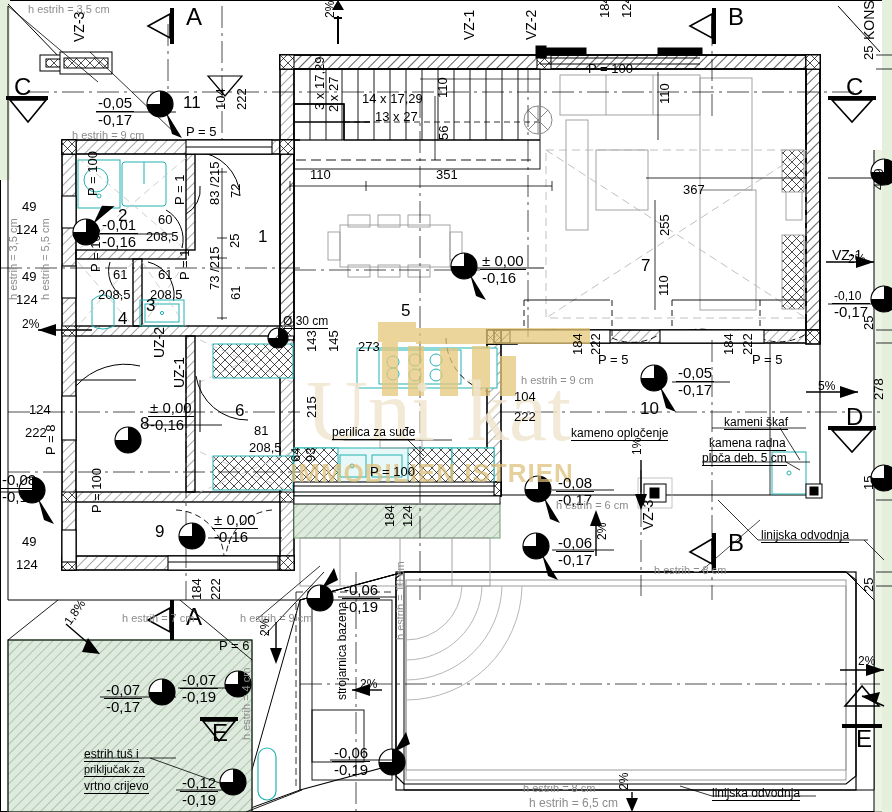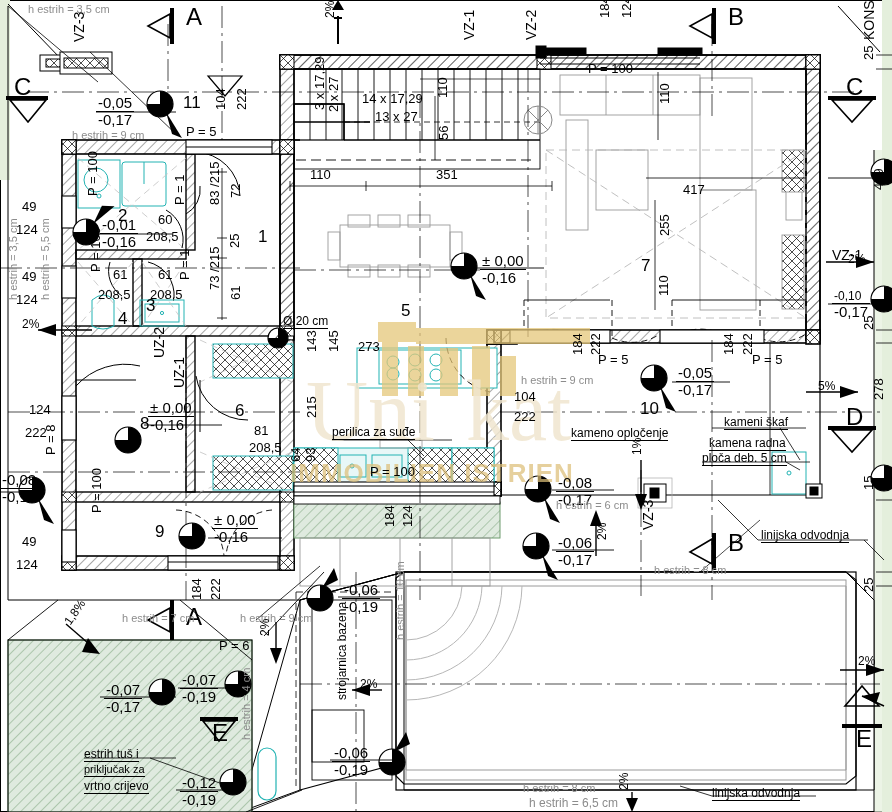--- a/index.html
+++ b/index.html
@@ -739,32 +739,32 @@
       <div class="txt lbl-sm" style="left: 571px; top: 427px; font-size: 12px; border-bottom: 1px solid rgb(0, 0, 0);">kameno opločenje</div>
       <div class="txt lbl-sm" style="left: 724px; top: 416px; font-size: 12px; border-bottom: 1px solid rgb(0, 0, 0);">kameni škaf</div>
       <div class="txt lbl-sm" style="left: 709px; top: 437px; font-size: 12px; border-bottom: 1px solid rgb(0, 0, 0);">kamena radna</div>
       <div class="txt lbl-sm" style="left: 702px; top: 452px; font-size: 12px; border-bottom: 1px solid rgb(0, 0, 0);">ploča deb. 5 cm</div>
       <div class="txt lbl-sm" style="left: 761px; top: 529px; font-size: 12px; border-bottom: 1px solid rgb(0, 0, 0);">linijska odvodnja</div>
       <div class="txt lbl-sm" style="left: 712px; top: 787px; font-size: 12px; border-bottom: 1px solid rgb(0, 0, 0);">linijska odvodnja</div>
       <div class="txt lbl-sm" style="left: 84px; top: 748px; font-size: 12px; border-bottom: 1px solid rgb(0, 0, 0);">estrih tuš i</div>
       <div class="txt lbl-sm" style="left: 84px; top: 764px; font-size: 11px; border-bottom: 1px solid rgb(0, 0, 0);">priključak za</div>
       <div class="txt lbl-sm" style="left: 84px; top: 780px; font-size: 12px; border-bottom: 1px solid rgb(0, 0, 0);">vrtno crijevo</div>
       <div class="txt lbl-sm" style="left: 336px; top: 700px; transform-origin: 0px 0px; transform: rotate(-90deg);;font-size:12px;">strojarnica bazena</div>
-      <div class="txt lbl-sm" style="left: 283px; top: 315px; font-size: 12px; border-bottom: 1px solid rgb(0, 0, 0);">Ø 20 cm</div>
+      <div class="txt lbl-sm" style="left: 283px; top: 315px; font-size: 12px; border-bottom: 1px solid rgb(0, 0, 0);">Ø 30 cm</div>
       <div class="txt lbl-num" style="left: 72px; top: 42px; transform-origin: 0px 0px; transform: rotate(-90deg);;font-size:14px;">VZ-3</div>
       <div class="txt lbl-num" style="left: 462px; top: 40px; transform-origin: 0px 0px; transform: rotate(-90deg);;font-size:14px;">VZ-1</div>
       <div class="txt lbl-num" style="left: 524px; top: 40px; transform-origin: 0px 0px; transform: rotate(-90deg);;font-size:14px;">VZ-2</div>
       <div class="txt lbl-num" style="left: 832px; top: 248px;;font-size:14px;">VZ-1</div>
       <div class="txt lbl-num" style="left: 152px; top: 358px; transform-origin: 0px 0px; transform: rotate(-90deg);;font-size:14px;">UZ-2</div>
       <div class="txt lbl-num" style="left: 172px; top: 388px; transform-origin: 0px 0px; transform: rotate(-90deg);;font-size:14px;">UZ-1</div>
       <div class="txt lbl-num" style="left: 641px; top: 530px; transform-origin: 0px 0px; transform: rotate(-90deg);;font-size:14px;">VZ-3</div>
       <div class="txt lbl-num" style="left: 862px; top: 40px; transform-origin: 0px 0px; transform: rotate(-90deg);;font-size:14px;">KONSTR</div>
       <div class="txt lbl-num" style="left: 310px; top: 168px;;font-size:13px;">110</div>
       <div class="txt lbl-num" style="left: 436px; top: 168px;;font-size:13px;">351</div>
-      <div class="txt lbl-num" style="left: 683px; top: 183px;;font-size:13px;">417</div>
+      <div class="txt lbl-num" style="left: 683px; top: 183px;;font-size:13px;">367</div>
       <div class="txt lbl-num" style="left: 658px; top: 236px; transform-origin: 0px 0px; transform: rotate(-90deg);;font-size:13px;">255</div>
       <div class="txt lbl-num" style="left: 658px; top: 104px; transform-origin: 0px 0px; transform: rotate(-90deg);;font-size:13px;">110</div>
       <div class="txt lbl-num" style="left: 657px; top: 296px; transform-origin: 0px 0px; transform: rotate(-90deg);;font-size:13px;">110</div>
       <div class="txt lbl-num" style="left: 437px; top: 140px; transform-origin: 0px 0px; transform: rotate(-90deg);;font-size:13px;">56</div>
       <div class="txt lbl-num" style="left: 436px; top: 98px; transform-origin: 0px 0px; transform: rotate(-90deg);;font-size:13px;">110</div>
       <div class="txt lbl-num" style="left: 362px; top: 92px;;font-size:13px;">14 x 17,29</div>
       <div class="txt lbl-num" style="left: 375px; top: 110px;;font-size:13px;">13 x 27</div>
       <div class="txt lbl-num" style="left: 313px; top: 110px; transform-origin: 0px 0px; transform: rotate(-90deg);;font-size:13px;">3 x 17,29</div>
       <div class="txt lbl-num" style="left: 327px; top: 112px; transform-origin: 0px 0px; transform: rotate(-90deg);;font-size:13px;">2 x 27</div>
       <div class="txt lbl-num" style="left: 598px; top: 18px; transform-origin: 0px 0px; transform: rotate(-90deg);;font-size:13px;">184</div>

